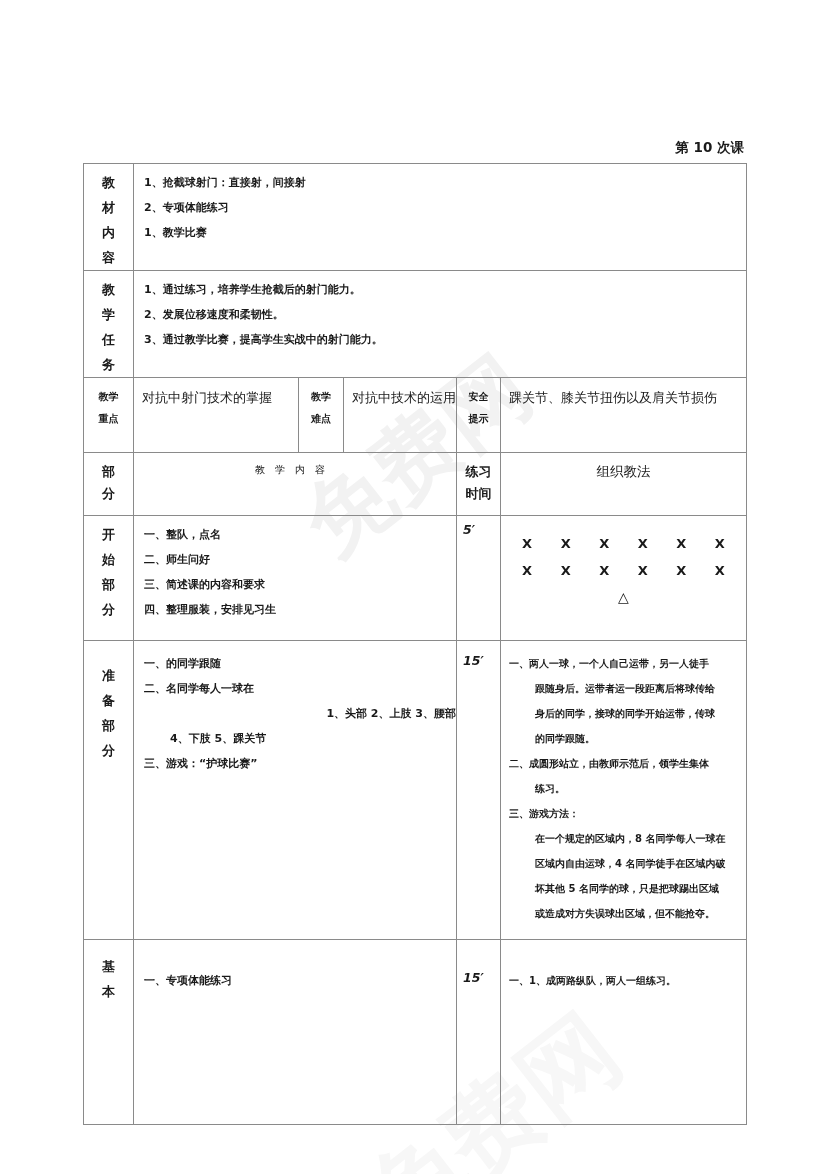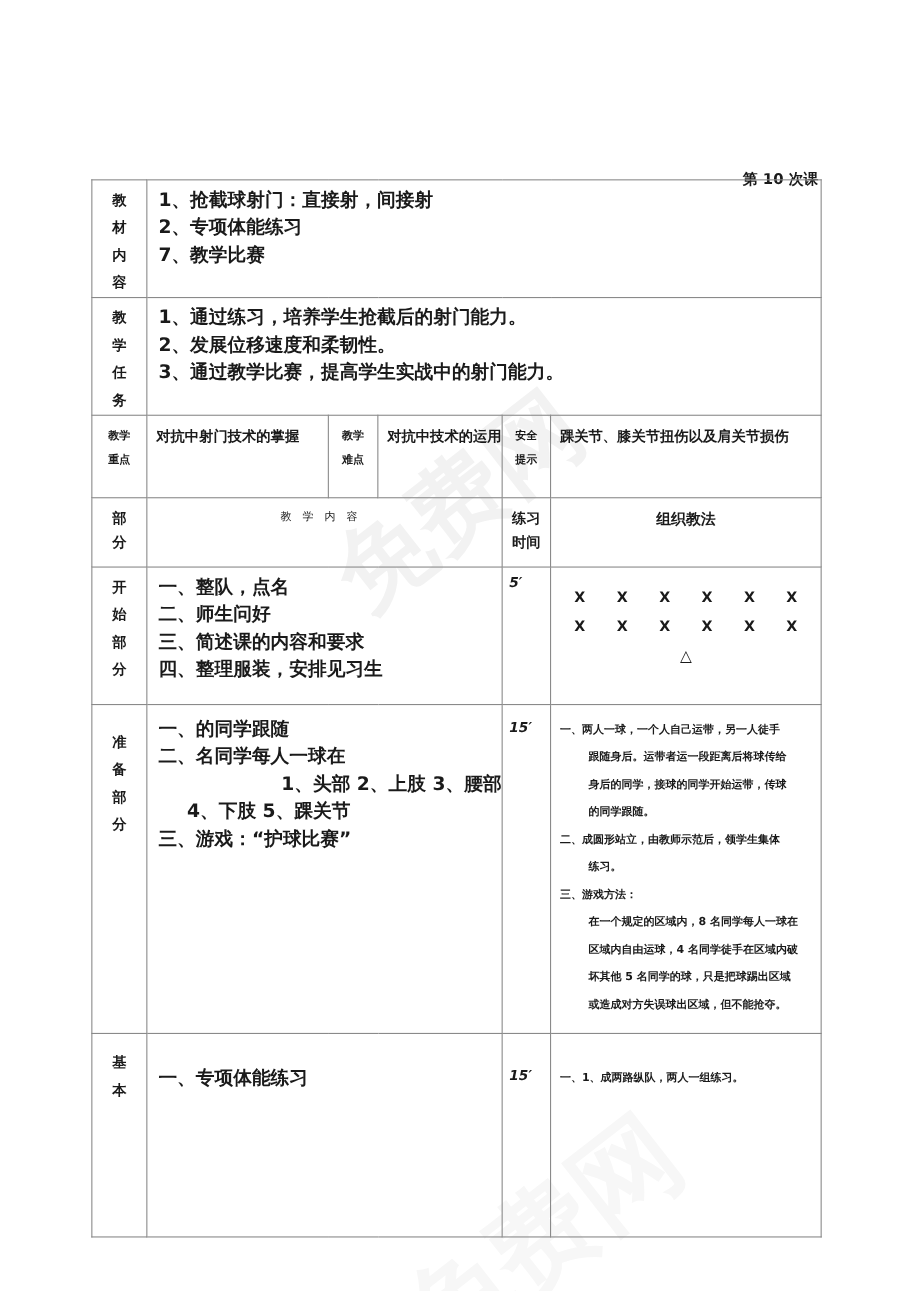--- a/index.html
+++ b/index.html
@@ -57,21 +57,21 @@
     width: 830px;
     text-align: center;
     font-size: 17px;
     font-weight: 700;
     letter-spacing: 0.5px;
   }
 
   .lesson-no {
     position: absolute;
     right: 86px;
-    top: 154px;
+    top: 139px;
     font-size: 13.5px;
     font-weight: 700;
   }
 
   
   table.plan {
     position: absolute;
     left: 83px;
     top: 163px;
     width: 663px;
@@ -100,46 +100,46 @@
     text-align: center;
     font-size: 10px;
     font-weight: 700;
     line-height: 22px;
     padding: 8px 0 !important;
     vertical-align: middle;
   }
   .vlabel-mid span { display: block; }
 
   .body-cell {
-    font-size: 17px;
+    font-size: 11px;
     line-height: 25px;
     padding: 6px 0 6px 10px !important;
     font-weight: 700;
   }
   .body-cell .ln { white-space: nowrap; }
 
   .pair-cell {
     font-size: 13px;
     line-height: 23px;
-    font-weight: 700;
+    font-weight: 400;
     padding: 8px 0 8px 8px !important;
     vertical-align: middle;
   }
 
   .hdr-content {
     font-size: 10px;
     font-weight: 400;
     text-align: center;
     vertical-align: middle;
     letter-spacing: 10px;
     padding: 10px 0 !important;
   }
   .hdr-center {
     font-size: 13.5px;
-    font-weight: 700;
+    font-weight: 400;
     text-align: center;
     vertical-align: middle;
     padding: 10px 0 !important;
   }
   .hdr-two {
     font-size: 13px;
     font-weight: 700;
     text-align: center;
     vertical-align: middle;
     line-height: 22px;
@@ -201,21 +201,21 @@
         <tr>
       <td class="vlabel" style="height:88px">
         <span>教</span>
         <span>材</span>
         <span>内</span>
         <span>容</span>
       </td>
       <td class="body-cell" colspan="5">
         <div class="ln">1、抢截球射门：直接射，间接射</div>
         <div class="ln">2、专项体能练习</div>
-        <div class="ln">7、教学比赛</div>
+        <div class="ln">1、教学比赛</div>
       </td>
     </tr>
 
     <tr>
       <td class="vlabel" style="height:100px">
         <span>教</span>
         <span>学</span>
         <span>任</span>
         <span>务</span>
       </td>

